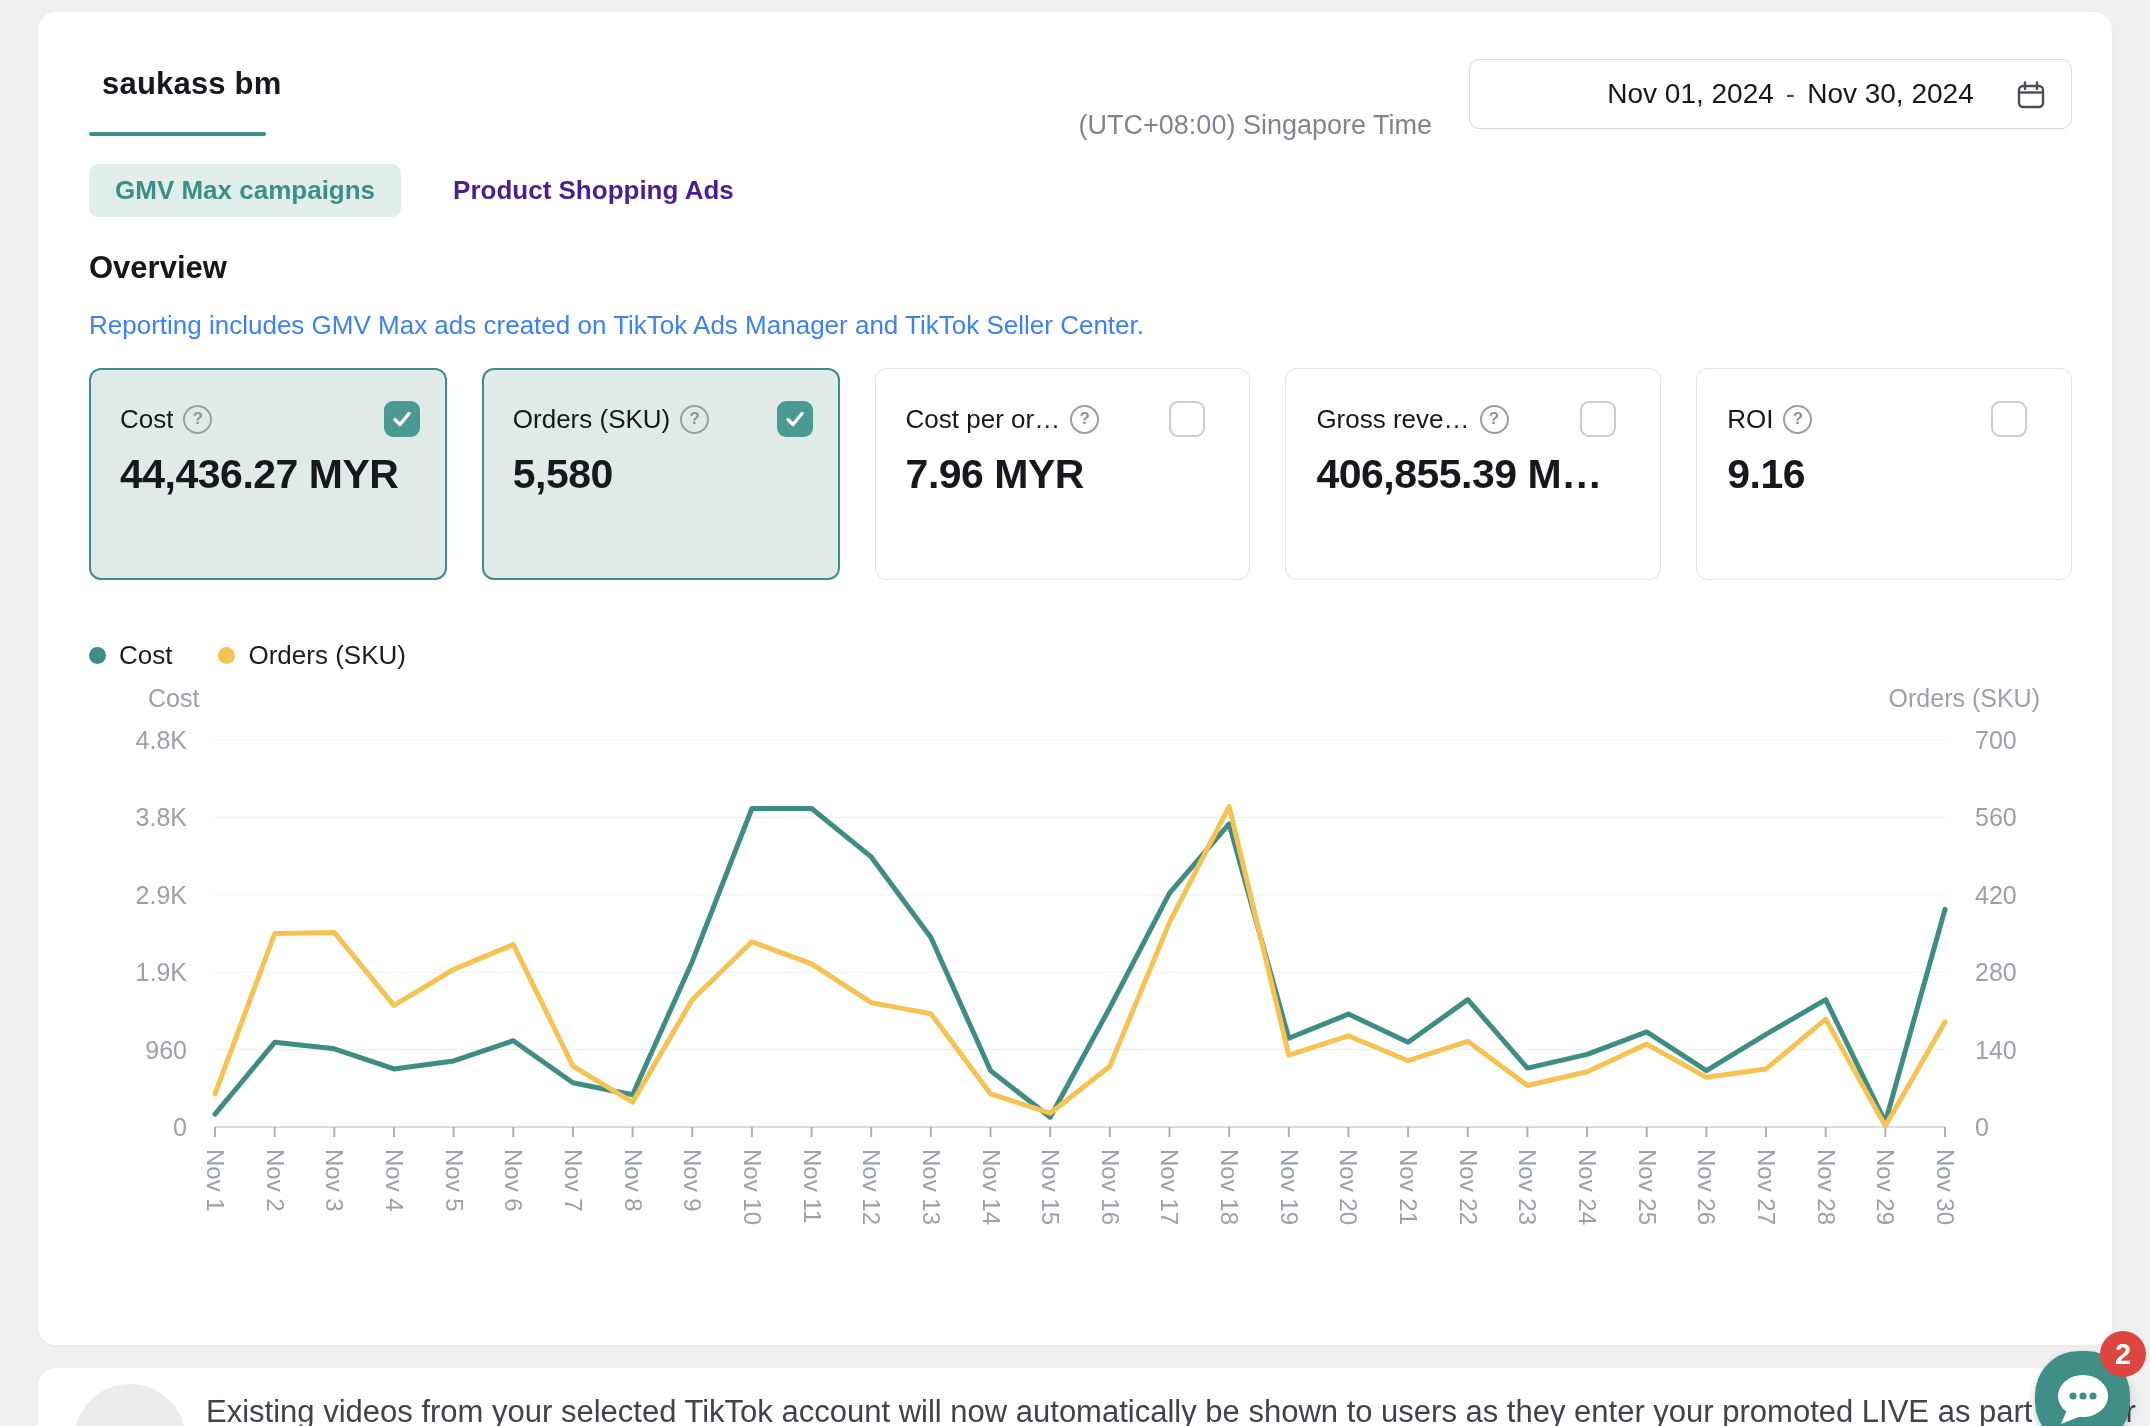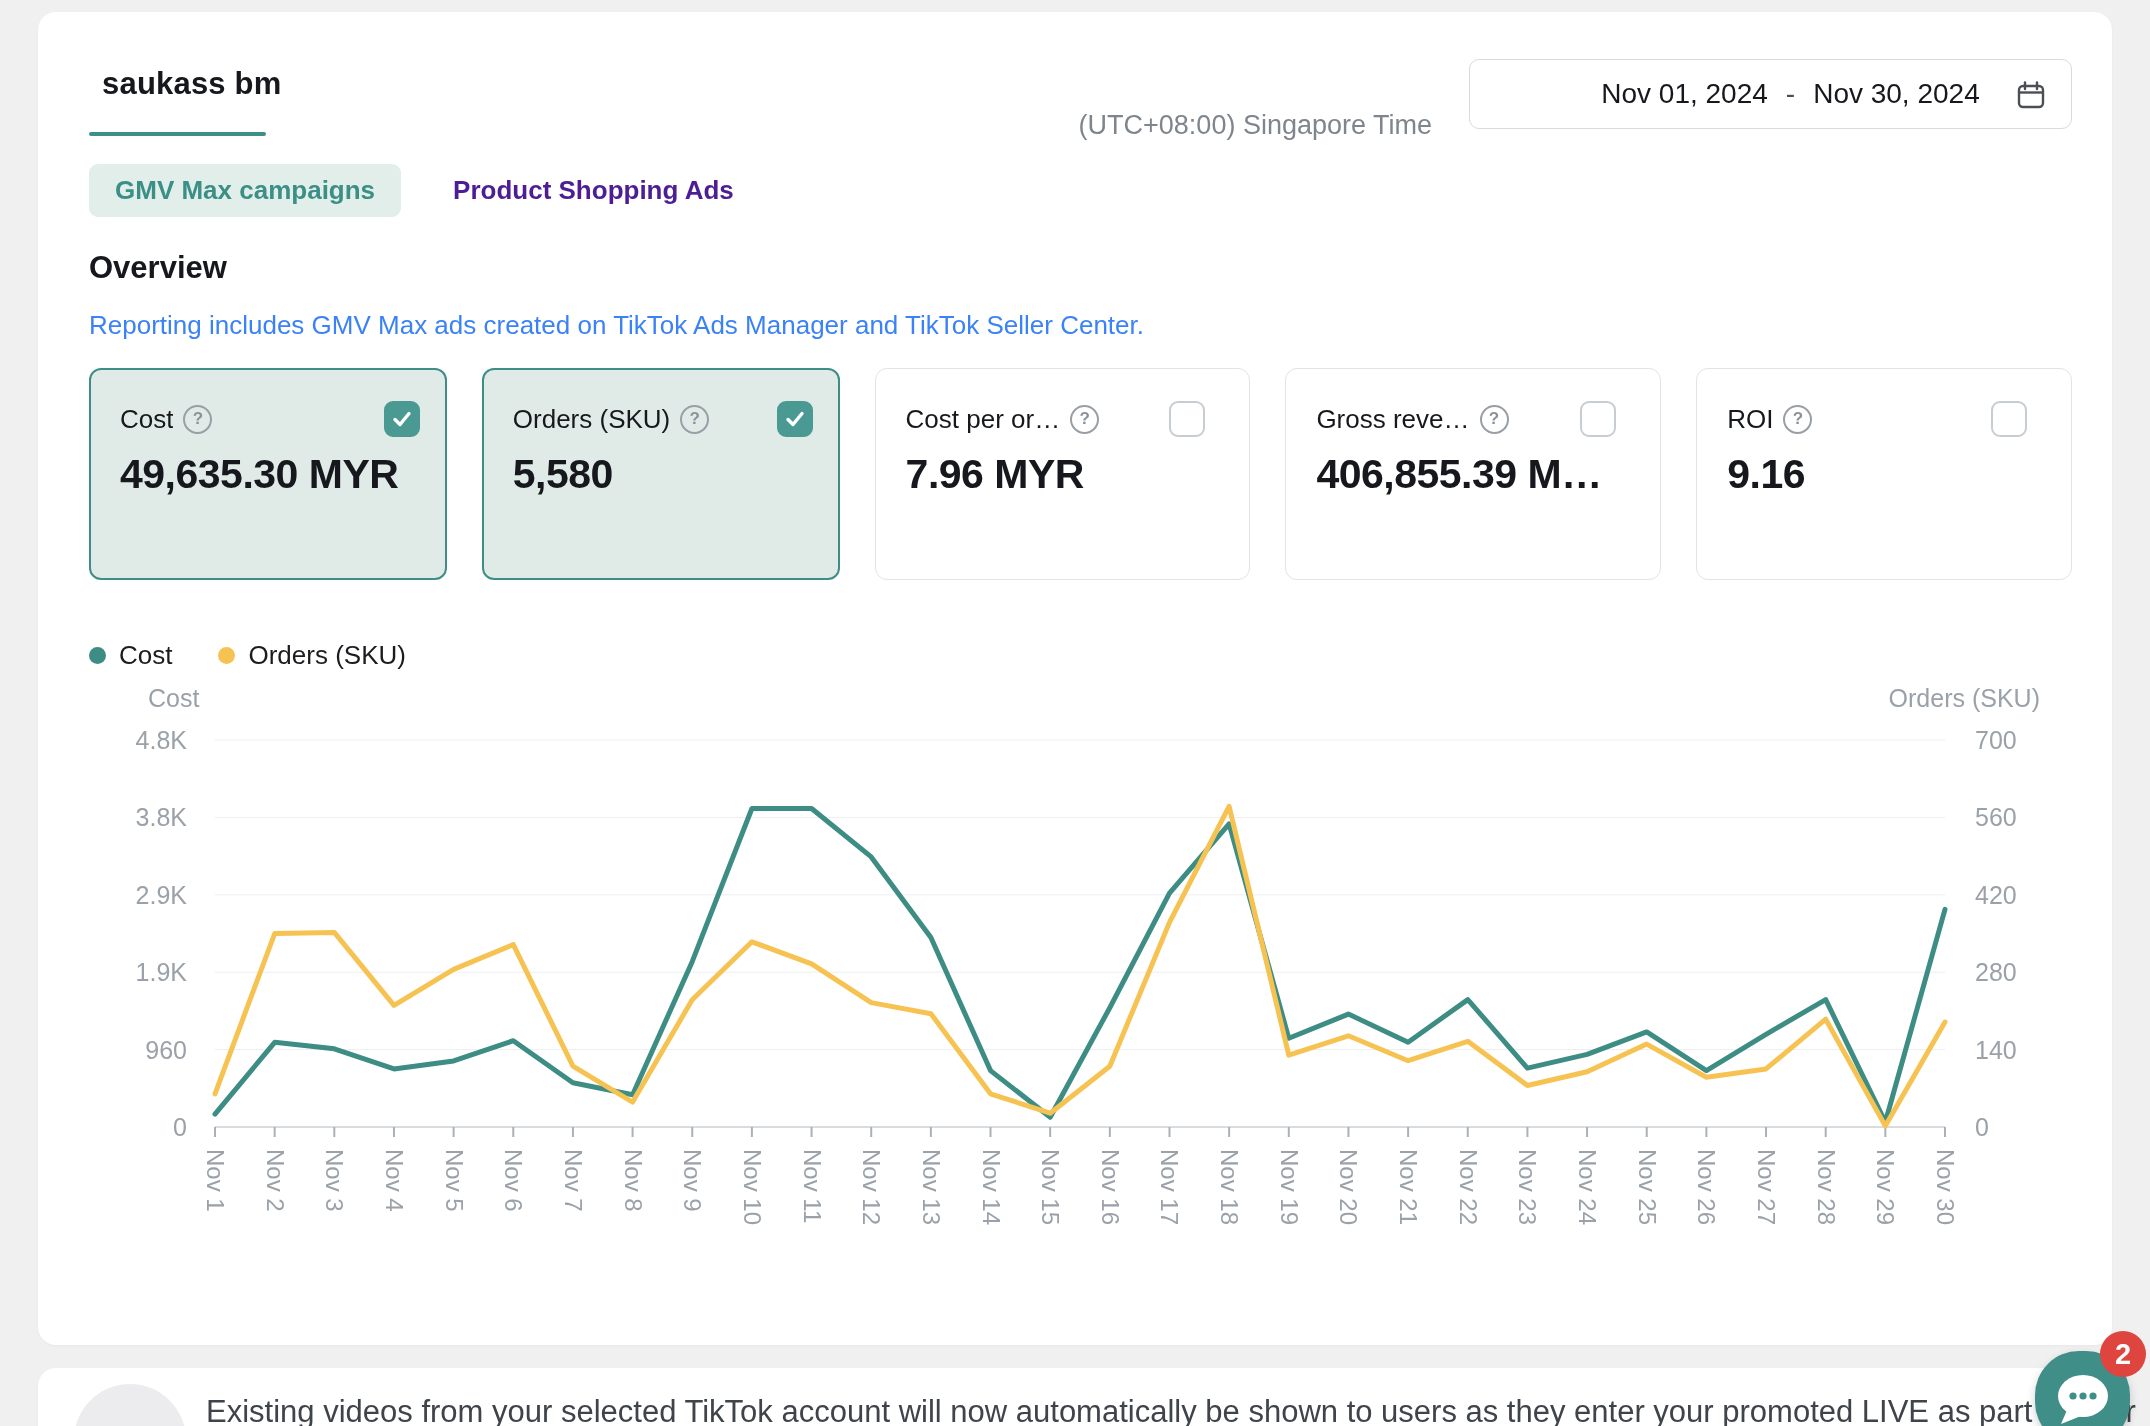--- a/index.html
+++ b/index.html
@@ -10,21 +10,21 @@
     color:#16181d;
   }
   .card{position:absolute;background:#fff;border-radius:18px;box-shadow:0 1px 3px rgba(0,0,0,.04);}
   #main-card{left:38px;top:12px;width:2074px;height:1333px;}
 
   
   .page-title{position:absolute;left:64px;top:54px;font-size:31px;font-weight:700;letter-spacing:.2px;}
   .title-underline{position:absolute;left:51px;top:120px;width:177px;height:4px;background:#3d9089;border-radius:2px;}
   .timezone{position:absolute;right:680px;top:68px;font-size:27px;color:#7f858c;margin-top:30px;}
   .date-box{position:absolute;right:40px;top:47px;width:603px;height:70px;border:1.5px solid #d8dadc;border-radius:10px;
-    display:flex;align-items:center;justify-content:center;gap:18px;font-size:28px;color:#16181d;background:#fff;box-sizing:border-box;padding-left:40px;}
+    display:flex;align-items:center;justify-content:center;gap:12px;font-size:28px;color:#16181d;background:#fff;box-sizing:border-box;padding-left:40px;}
   .date-box .cal{position:absolute;right:24px;top:19px;}
 
   
   .tabs{position:absolute;left:51px;top:152px;display:flex;align-items:center;gap:26px;}
   .tab{font-size:26px;font-weight:600;padding:11px 26px;border-radius:9px;white-space:nowrap;cursor:pointer;}
   .tab.active{background:#e2eeea;color:#3b8f87;}
   .tab.inactive{color:#4c1d95;}
 
   
   .overview-h{position:absolute;left:51px;top:238px;font-size:31px;font-weight:700;}
@@ -106,21 +106,21 @@
     <div class="metric-card selected">
       <div class="mc-top">
         <span class="mc-label">Cost</span>
         <span class="help">?</span>
         <span class="checkbox checked">
           <svg width="22" height="22" viewBox="0 0 22 22">
               <polyline points="4,11.5 9,16.5 18,5.5" fill="none" stroke="#fff" stroke-width="3.4" stroke-linecap="round" stroke-linejoin="round"></polyline>
             </svg>
         </span>
       </div>
-      <div class="mc-value">49,635.30 MYR</div>
+      <div class="mc-value">44,436.27 MYR</div>
     </div>
     <div class="metric-card selected">
       <div class="mc-top">
         <span class="mc-label">Orders (SKU)</span>
         <span class="help">?</span>
         <span class="checkbox checked">
           <svg width="22" height="22" viewBox="0 0 22 22">
               <polyline points="4,11.5 9,16.5 18,5.5" fill="none" stroke="#fff" stroke-width="3.4" stroke-linecap="round" stroke-linejoin="round"></polyline>
             </svg>
         </span>

